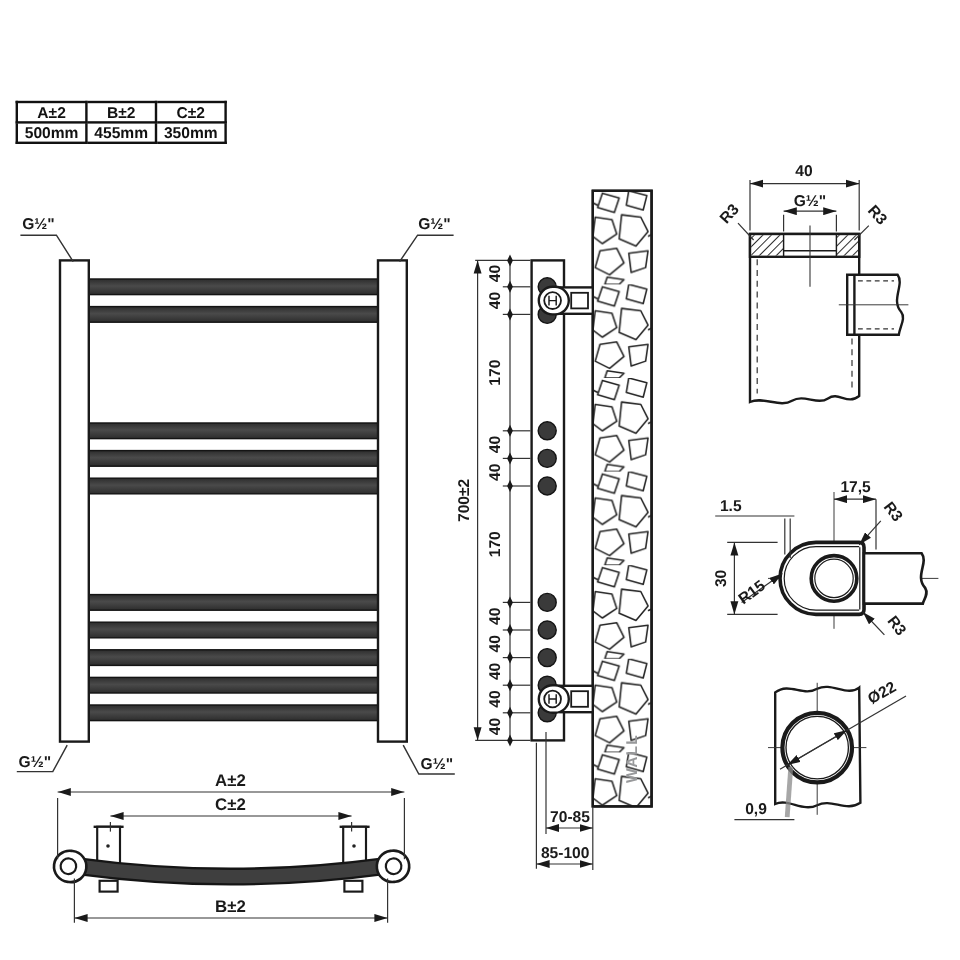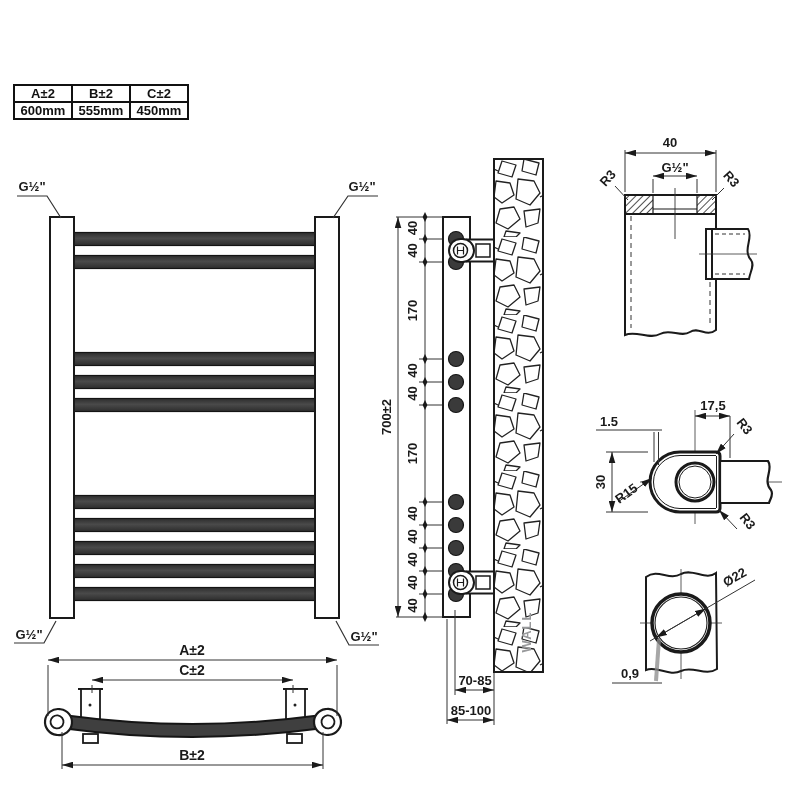--- a/index.html
+++ b/index.html
@@ -18,23 +18,23 @@
 <div id="canvas">
 
   <table class="sizes">
     <tbody>
         <tr>
       <th>A±2</th>
       <th>B±2</th>
       <th>C±2</th>
     </tr>
     <tr>
-      <td>600mm</td>
-      <td>555mm</td>
-      <td>450mm</td>
+      <td>500mm</td>
+      <td>455mm</td>
+      <td>350mm</td>
     </tr>
   </tbody>
     </table>
 
   <svg width="800" height="800" viewBox="0 0 800 800">
     <defs>
       <marker id="arrow" viewBox="0 0 10 6" refX="10" refY="3" markerWidth="11" markerHeight="7" orient="auto-start-reverse">
         <path d="M0,0 L10,3 L0,6 Z" fill="#1a1a1a"></path>
       </marker>
       <pattern id="hatch" width="5" height="5" patternUnits="userSpaceOnUse" patternTransform="rotate(45)">

